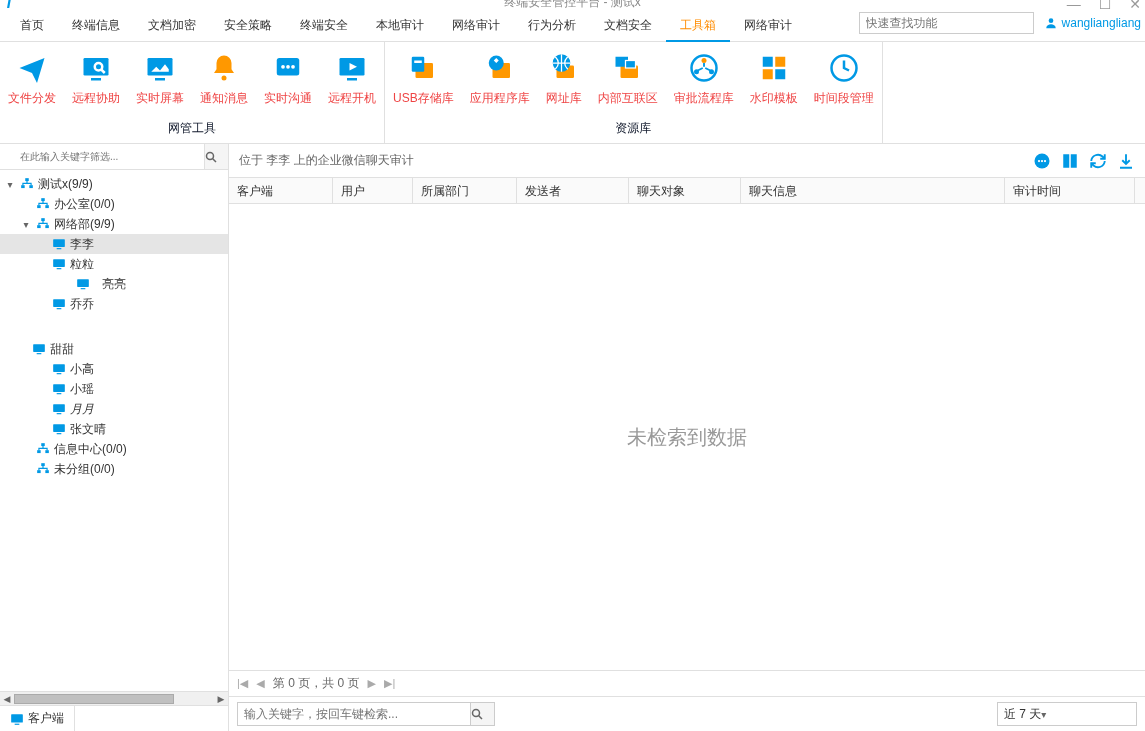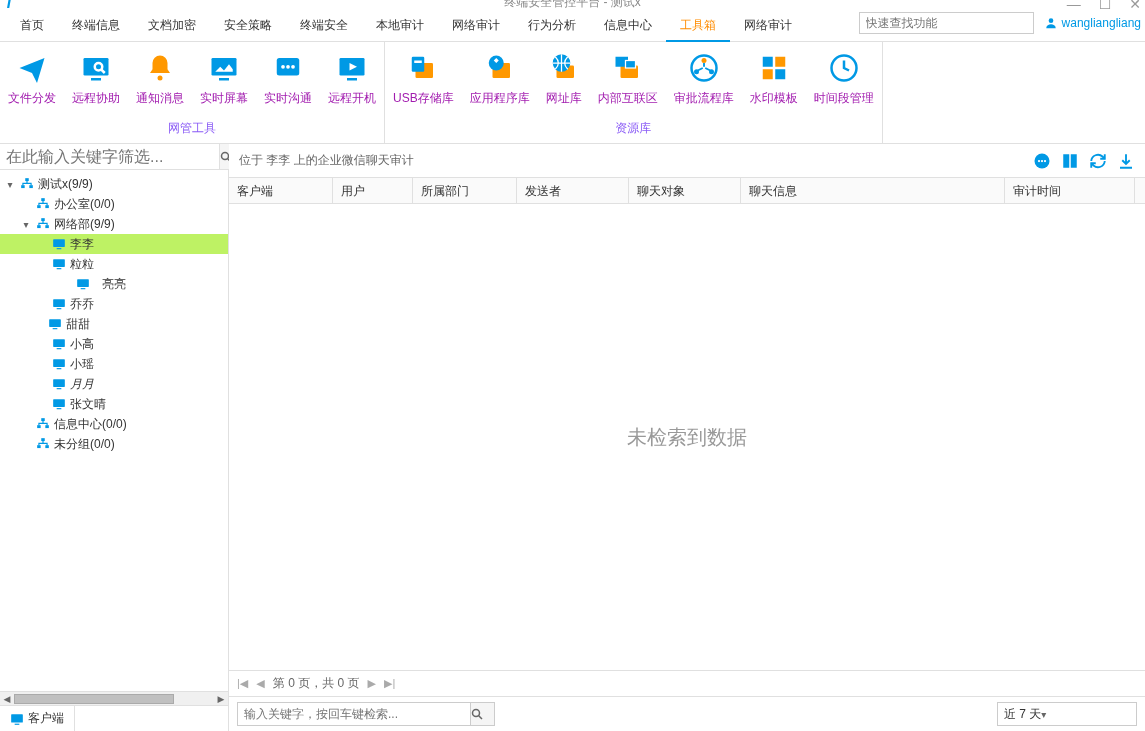--- a/index.html
+++ b/index.html
@@ -19,35 +19,35 @@
 .menubar-search input { width: 175px; height: 22px; border: 1px solid #ccc; padding: 0 6px; font-size: 12px; color: #0f766e; }
 .user-label { color: #0099e5; display: flex; align-items: center; gap: 4px; }
 
 
 .ribbon { height: 102px; display: flex; border-bottom: 1px solid #e0e0e0; background: #fff; }
 .ribbon-group { display: flex; flex-direction: column; align-items: center; border-right: 1px solid #e0e0e0; padding: 6px 0 4px; }
 .ribbon-items { display: flex; gap: 0; flex: 1; }
 .ribbon-item { display: flex; flex-direction: column; align-items: center; padding: 4px 8px; cursor: pointer; gap: 6px; }
 .ribbon-icon { width: 32px; height: 32px; display: flex; align-items: center; justify-content: center; color: #0099e5; }
 .ribbon-icon.orange { color: #ff9800; }
-.ribbon-label { font-size: 12px; color: #a21caf; white-space: nowrap; }
-.ribbon-group-label { font-size: 12px; color: #8b5cf6; padding: 2px 0; }
+.ribbon-label { font-size: 12px; color: #ef4444; white-space: nowrap; }
+.ribbon-group-label { font-size: 12px; color: #0f172a; padding: 2px 0; }
 
 
 .main { display: flex; height: 587px; }
 
 
 .left-panel { width: 229px; border-right: 1px solid #e0e0e0; display: flex; flex-direction: column; background: #fff; }
 .filter-row { display: flex; border-bottom: 1px solid #e0e0e0; height: 26px; }
-.filter-input { flex: 1; border: none; padding: 0 6px; font-size: 16px; outline: none; }
+.filter-input { flex: 1; border: none; padding: 0 20px; font-size: 10px; outline: none; }
 .filter-btn { width: 24px; border: none; border-left: 1px solid #e0e0e0; background: #f5f5f5; cursor: pointer; color: #666; }
 
 .tree { flex: 1; overflow: auto; padding: 4px 0; }
 .tree-node { display: flex; align-items: center; height: 20px; padding: 0 4px; cursor: pointer; white-space: nowrap; }
-.tree-node.selected { background: #bef264; }
+.tree-node.selected { background: #e5e5e5; }
 .tree-toggle { width: 12px; text-align: center; color: #666; font-size: 10px; }
 .tree-icon { width: 16px; height: 16px; margin: 0 3px; display: inline-flex; align-items: center; justify-content: center; color: #0099e5; }
 .tree-label { color: #333; }
 
 .left-scrollbar { height: 14px; background: #f0f0f0; border-top: 1px solid #e0e0e0; display: flex; align-items: center; }
 .left-scrollbar-track { flex: 1; height: 10px; position: relative; }
 .left-scrollbar-thumb { position: absolute; left: 0; width: 80%; height: 10px; background: #c0c0c0; border: 1px solid #aaa; }
 .left-scrollbar-arrow { width: 14px; text-align: center; color: #666; font-size: 9px; }
 
 .left-tab { height: 26px; border-top: 1px solid #e0e0e0; display: flex; align-items: center; }
@@ -92,21 +92,21 @@
 <div class="menubar">
   <div id="menu-items" style="display:flex;">
       <div class="menubar-item">首页</div>
       <div class="menubar-item">终端信息</div>
       <div class="menubar-item">文档加密</div>
       <div class="menubar-item">安全策略</div>
       <div class="menubar-item">终端安全</div>
       <div class="menubar-item">本地审计</div>
       <div class="menubar-item">网络审计</div>
       <div class="menubar-item">行为分析</div>
-      <div class="menubar-item">信息中心</div>
+      <div class="menubar-item">文档安全</div>
       <div class="menubar-item active">工具箱</div>
       <div class="menubar-item">网络审计</div>
     </div>
   <div class="menubar-search">
     <input type="text" placeholder="快速查找功能" style="">
     <span class="user-label">
       <svg width="14" height="14" viewBox="0 0 24 24" fill="#0099e5">
           <circle cx="12" cy="8" r="4"></circle>
           <path d="M4 20c0-4 4-6 8-6s8 2 8 6v1H4z"></path>
         </svg>
@@ -131,37 +131,37 @@
             <svg width="30" height="30" viewBox="0 0 24 24">
               <rect x="2" y="4" width="20" height="14" rx="1" fill="#0099e5"></rect>
               <rect x="8" y="20" width="8" height="2" fill="#0099e5"></rect>
               <circle cx="14" cy="11" r="3" fill="none" stroke="#fff" stroke-width="2"></circle>
               <line x1="16" y1="13" x2="19" y2="16" stroke="#fff" stroke-width="2"></line>
             </svg>
           </div>
           <div class="ribbon-label">远程协助</div>
         </div>
         <div class="ribbon-item">
-          <div class="ribbon-icon orange">
-            <svg width="30" height="30" viewBox="0 0 24 24">
-              <path d="M12 2a6 6 0 0 0-6 6v5l-2 3h16l-2-3V8a6 6 0 0 0-6-6z" fill="#ff9800"></path>
-              <circle cx="12" cy="20" r="2" fill="#ff9800"></circle>
-            </svg>
-          </div>
-          <div class="ribbon-label">通知消息</div>
-        </div>
-        <div class="ribbon-item">
           <div class="ribbon-icon">
             <svg width="30" height="30" viewBox="0 0 24 24">
               <rect x="2" y="4" width="20" height="14" rx="1" fill="#0099e5"></rect>
               <rect x="8" y="20" width="8" height="2" fill="#0099e5"></rect>
               <path d="M5 15l4-4 3 3 4-5 3 4v2H5z" fill="#fff"></path>
             </svg>
           </div>
           <div class="ribbon-label">实时屏幕</div>
+        </div>
+        <div class="ribbon-item">
+          <div class="ribbon-icon orange">
+            <svg width="30" height="30" viewBox="0 0 24 24">
+              <path d="M12 2a6 6 0 0 0-6 6v5l-2 3h16l-2-3V8a6 6 0 0 0-6-6z" fill="#ff9800"></path>
+              <circle cx="12" cy="20" r="2" fill="#ff9800"></circle>
+            </svg>
+          </div>
+          <div class="ribbon-label">通知消息</div>
         </div>
         <div class="ribbon-item">
           <div class="ribbon-icon">
             <svg width="30" height="30" viewBox="0 0 24 24">
               <rect x="3" y="4" width="18" height="14" rx="2" fill="#0099e5"></rect>
               <circle cx="8" cy="11" r="1.5" fill="#fff"></circle>
               <circle cx="12" cy="11" r="1.5" fill="#fff"></circle>
               <circle cx="16" cy="11" r="1.5" fill="#fff"></circle>
             </svg>
           </div>
@@ -341,21 +341,21 @@
         <div class="tree-node" style="padding-left: 36px;">
           <span class="tree-toggle"></span>
           <span class="tree-icon">
             <svg width="14" height="14" viewBox="0 0 24 24" fill="#0099e5">
               <rect x="2" y="4" width="20" height="13" rx="1"></rect>
               <rect x="8" y="19" width="8" height="2"></rect>
             </svg>
           </span>
           <span class="tree-label">乔乔</span>
         </div>
-        <div class="tree-node" style="padding-left: 32px;">
+        <div class="tree-node" style="padding-left: 16px; margin-top: 25px;">
           <span class="tree-toggle"></span>
           <span class="tree-icon">
             <svg width="14" height="14" viewBox="0 0 24 24" fill="#0099e5">
               <rect x="2" y="4" width="20" height="13" rx="1"></rect>
               <rect x="8" y="19" width="8" height="2"></rect>
             </svg>
           </span>
           <span class="tree-label">甜甜</span>
         </div>
         <div class="tree-node" style="padding-left: 36px;">

